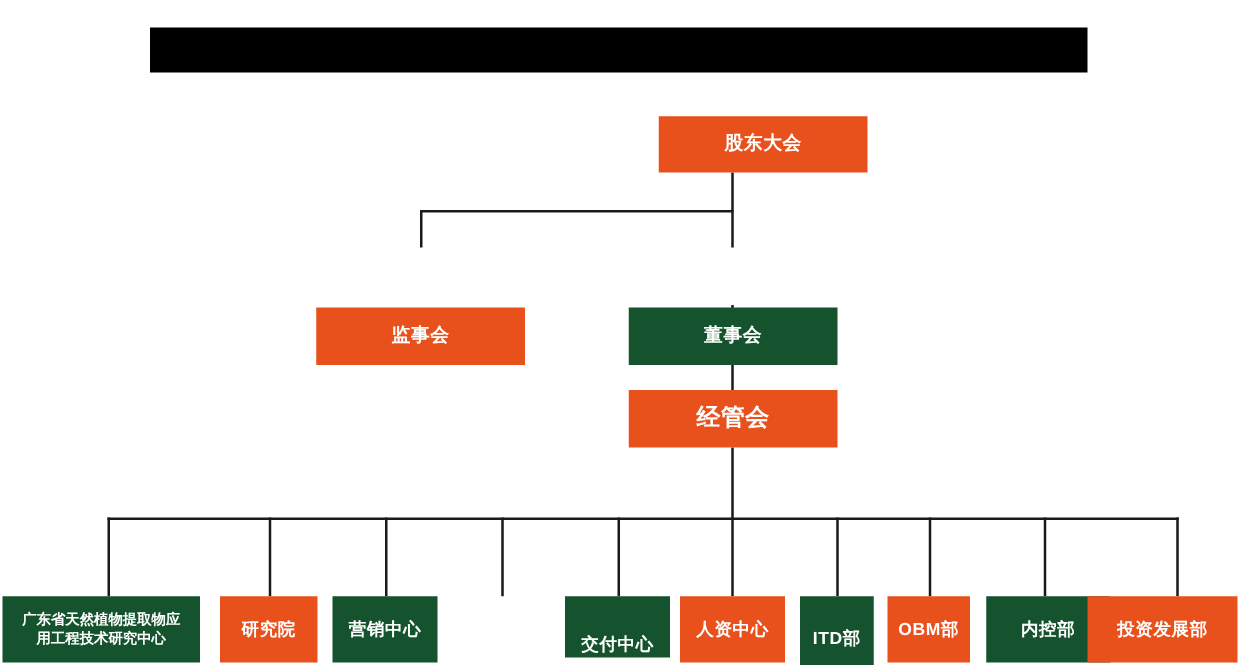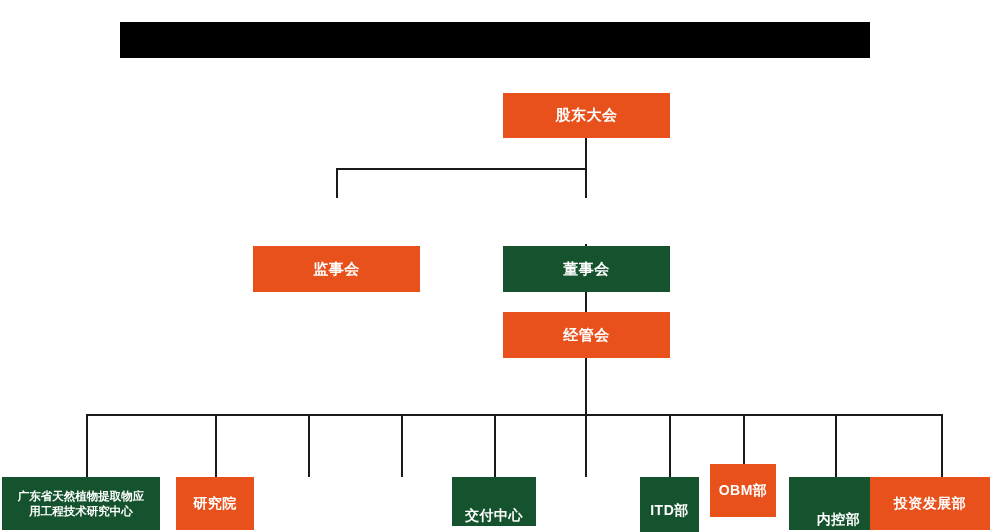--- a/index.html
+++ b/index.html
@@ -46,23 +46,23 @@
     text-align: center;
     color: #ffffff;
     font-weight: bold;
     line-height: 1.25;
     padding: 2px 3px;
     letter-spacing: 0.5px;
   }
   .node.dark  { background: #E8501C; }
   .node.light { background: #14532d; }
 
-  .node.lvl1 { font-size: 15px; }
+  .node.lvl1 { font-size: 15px; margin-left: 24px; }
   .node.lvl2 { font-size: 15px; margin-top: 48px; }
-  .node.lvl3 { font-size: 15px; }
+  .node.lvl3 { font-size: 19px; }
   .node.dept { font-size: 14px; }
   .node.dept.tiny { font-size: 11.5px; letter-spacing: 0px; }
 </style>
 </head>
 <body>
 
 <div id="chart-root">
 
   <div class="title-banner"></div>
 
@@ -108,36 +108,42 @@
 
   <div class="node dept tiny light" style="left:2px; top:477px; width:158px; height:53px; flex-direction:column;">
     <span>广东省天然植物提取物应</span>
     <span>用工程技术研究中心</span>
   </div>
 
   <div class="node dept dark" style="left:176px; top:477px; width:78px; height:53px;">
     <span>研究院</span>
   </div>
 
+  <div class="node dept light" style="left:266px; top:477px; width:84px; height:53px;">
+    <span>营销中心</span>
+  </div>
 
 
   <div class="node dept light" style="left:452px; top:477px; width:84px; height:49px;align-items:flex-end;">
     <span>交付中心</span>
   </div>
 
+  <div class="node dept dark" style="left:544px; top:477px; width:84px; height:53px;">
+    <span>人资中心</span>
+  </div>
 
   <div class="node dept light" style="left:640px; top:477px; width:59px; height:68px;">
     <span>ITD部</span>
   </div>
 
-  <div class="node dept dark" style="left:710px; top:464px; width:66px; height:53px;">
+  <div class="node dept dark" style="left:710px; top:477px; width:66px; height:53px;">
     <span>OBM部</span>
   </div>
 
-  <div class="node dept light" style="left:789px; top:477px; width:99px; height:53px;align-items:flex-end;">
+  <div class="node dept light" style="left:789px; top:477px; width:99px; height:53px;">
     <span>内控部</span>
   </div>
 
   <div class="node dept dark" style="left:870px; top:477px; width:120px; height:53px;">
     <span>投资发展部</span>
   </div>
 
 </div>
 
 </body></html>

